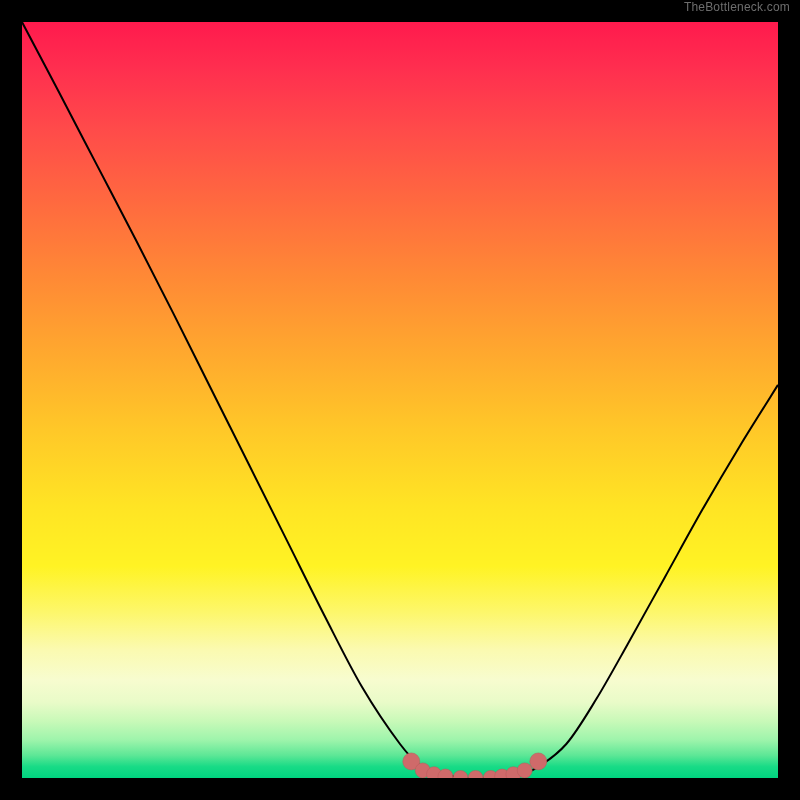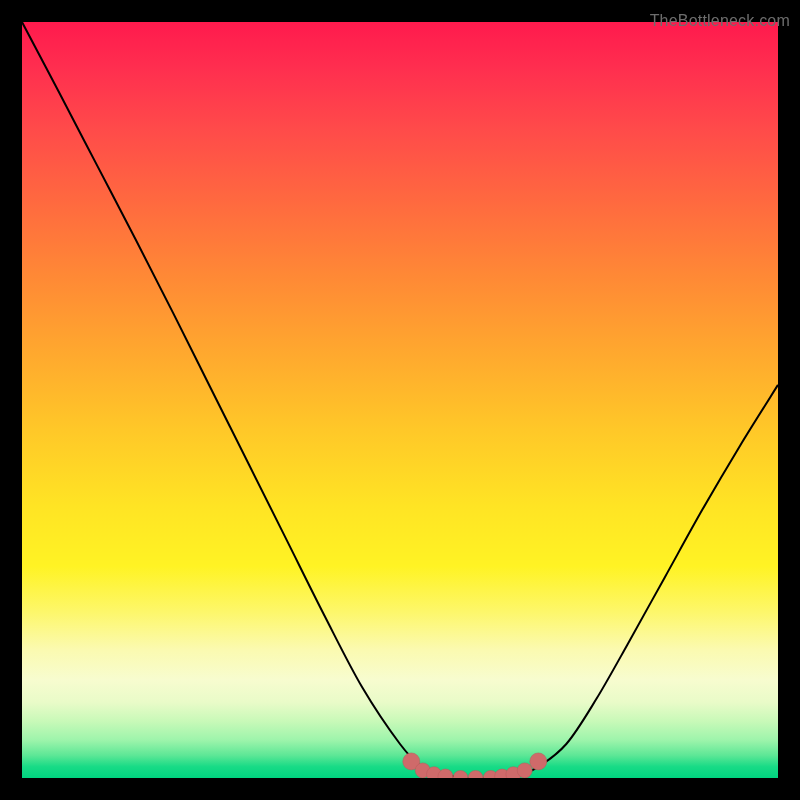--- a/index.html
+++ b/index.html
@@ -49,24 +49,24 @@
       #18db86 98.5%,
       #00d480 100%
     );
   }
   .curves {
     position: absolute;
     inset: 0;
   }
   .watermark {
     position: absolute;
-    top: 12px;
+    top: 0;
     right: 10px;
     color: #6d6d6d;
-    font-size: 16px;
+    font-size: 12px;
     letter-spacing: 0.2px;
     font-weight: 500;
     text-align: right;
   }
 </style>
 </head>
 <body>
 
 <div class="stage">
 

